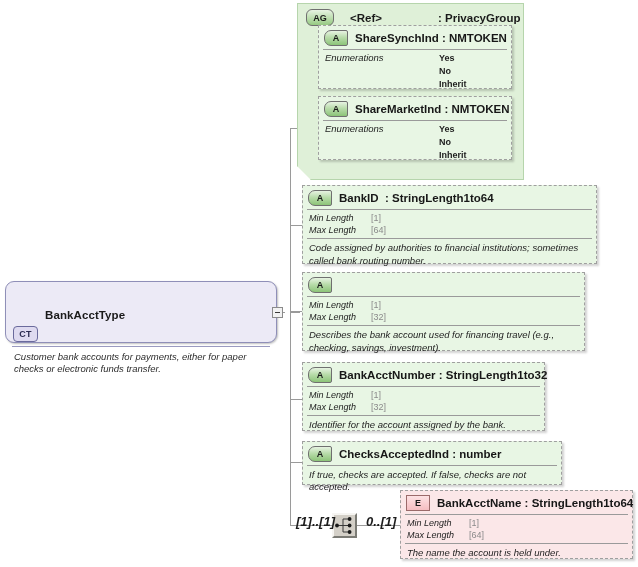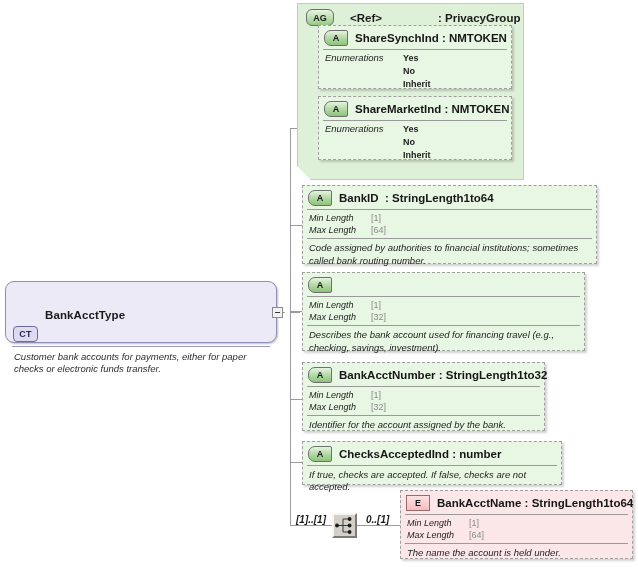--- a/index.html
+++ b/index.html
@@ -117,21 +117,21 @@
   .facet-row { display: flex; }
   .facet-name {
     font-style: italic;
     color: #1d1d1d;
     width: 62px;
     flex: none;
   }
   .facet-val {
     color: #8a8a8a;
   }
-  .enum-row { display: flex; }
+  .enum-row { display: flex; gap: 36px; }
   .enum-label {
     font-style: italic;
     color: #1d1d1d;
     width: 78px;
     flex: none;
     font-size: 9.5px;
   }
   .enum-vals {
     font-size: 9px;
     font-weight: bold;
@@ -221,21 +221,21 @@
     width: 25px; height: 25px;
     background: #d4d0c8;
     border-top: 2px solid #f6f5f2;
     border-left: 2px solid #f6f5f2;
     border-right: 2px solid #7b7b75;
     border-bottom: 2px solid #7b7b75;
     box-sizing: border-box;
   }
   .card {
     position: absolute;
-    font-size: 10px;
+    font-size: 13px;
     font-style: italic;
     font-weight: bold;
     color: #1d1d1d;
     white-space: nowrap;
     text-align: right;
   }
 
   
   .toggle {
     position: absolute;

